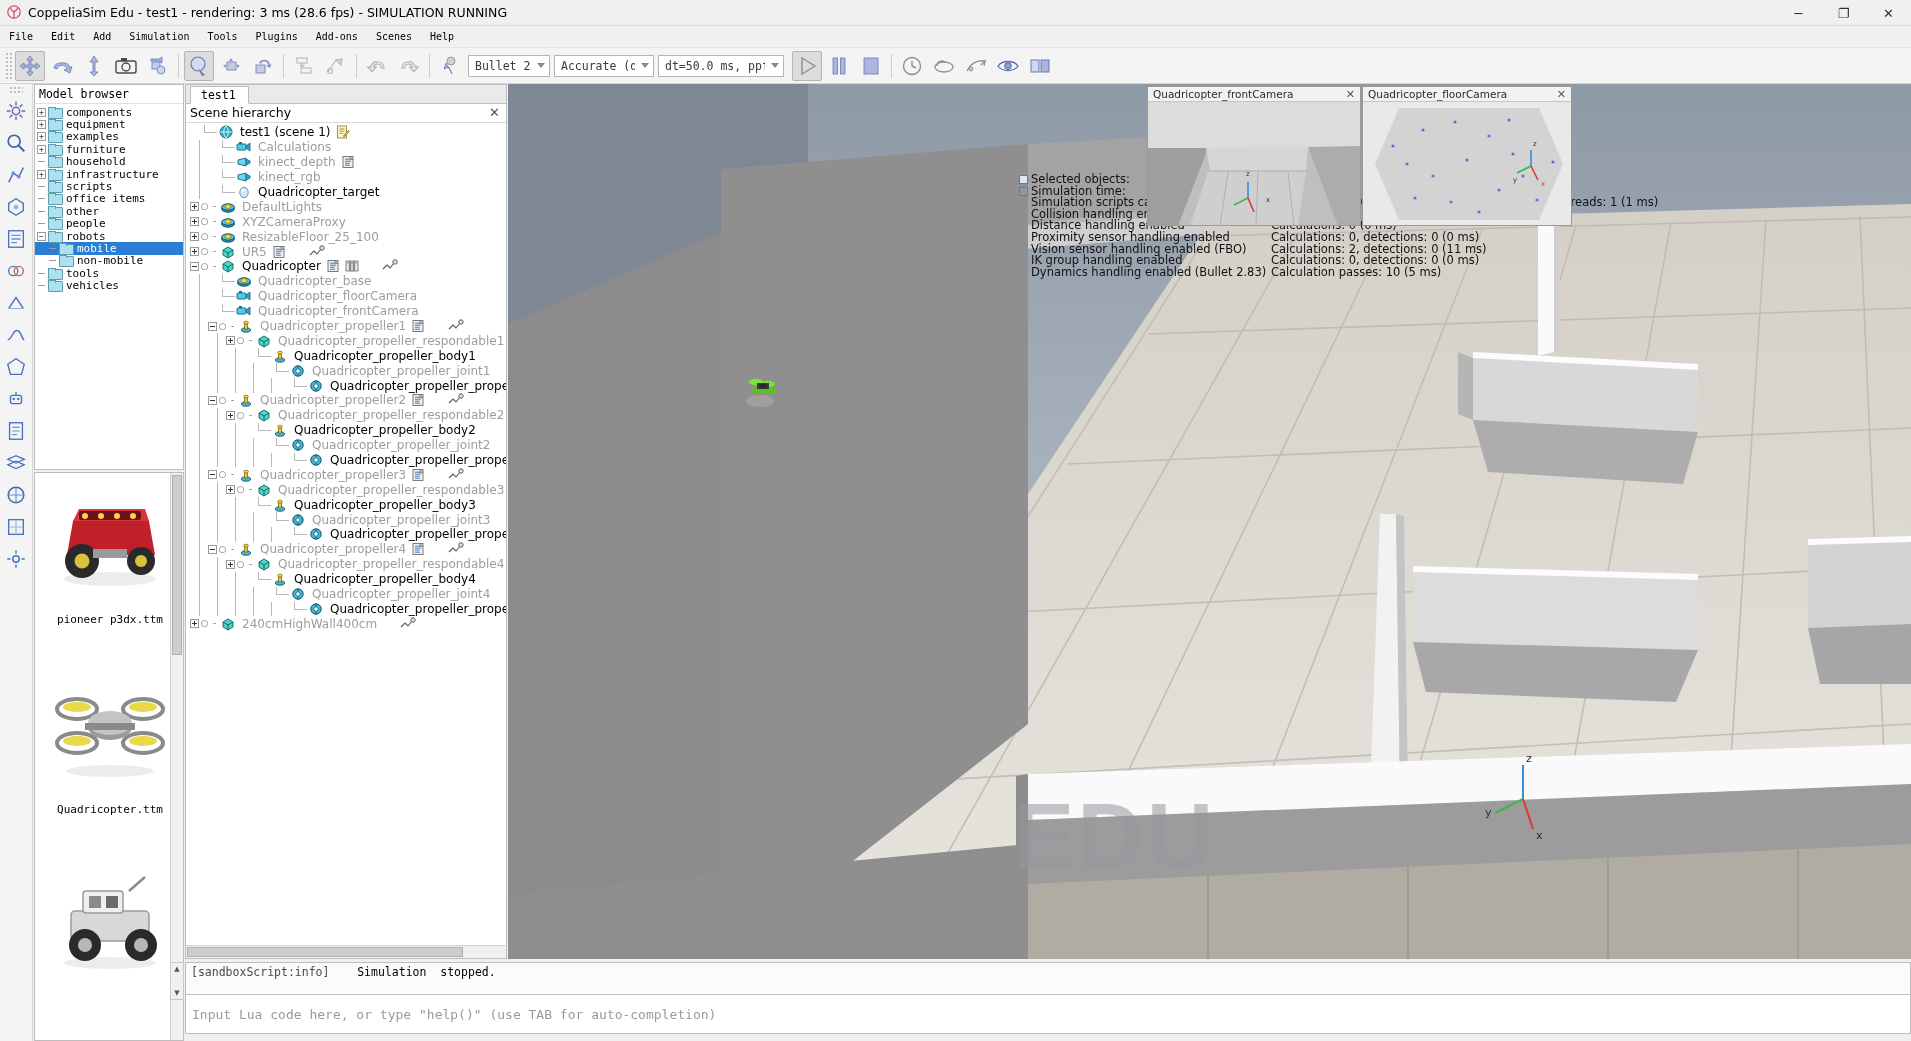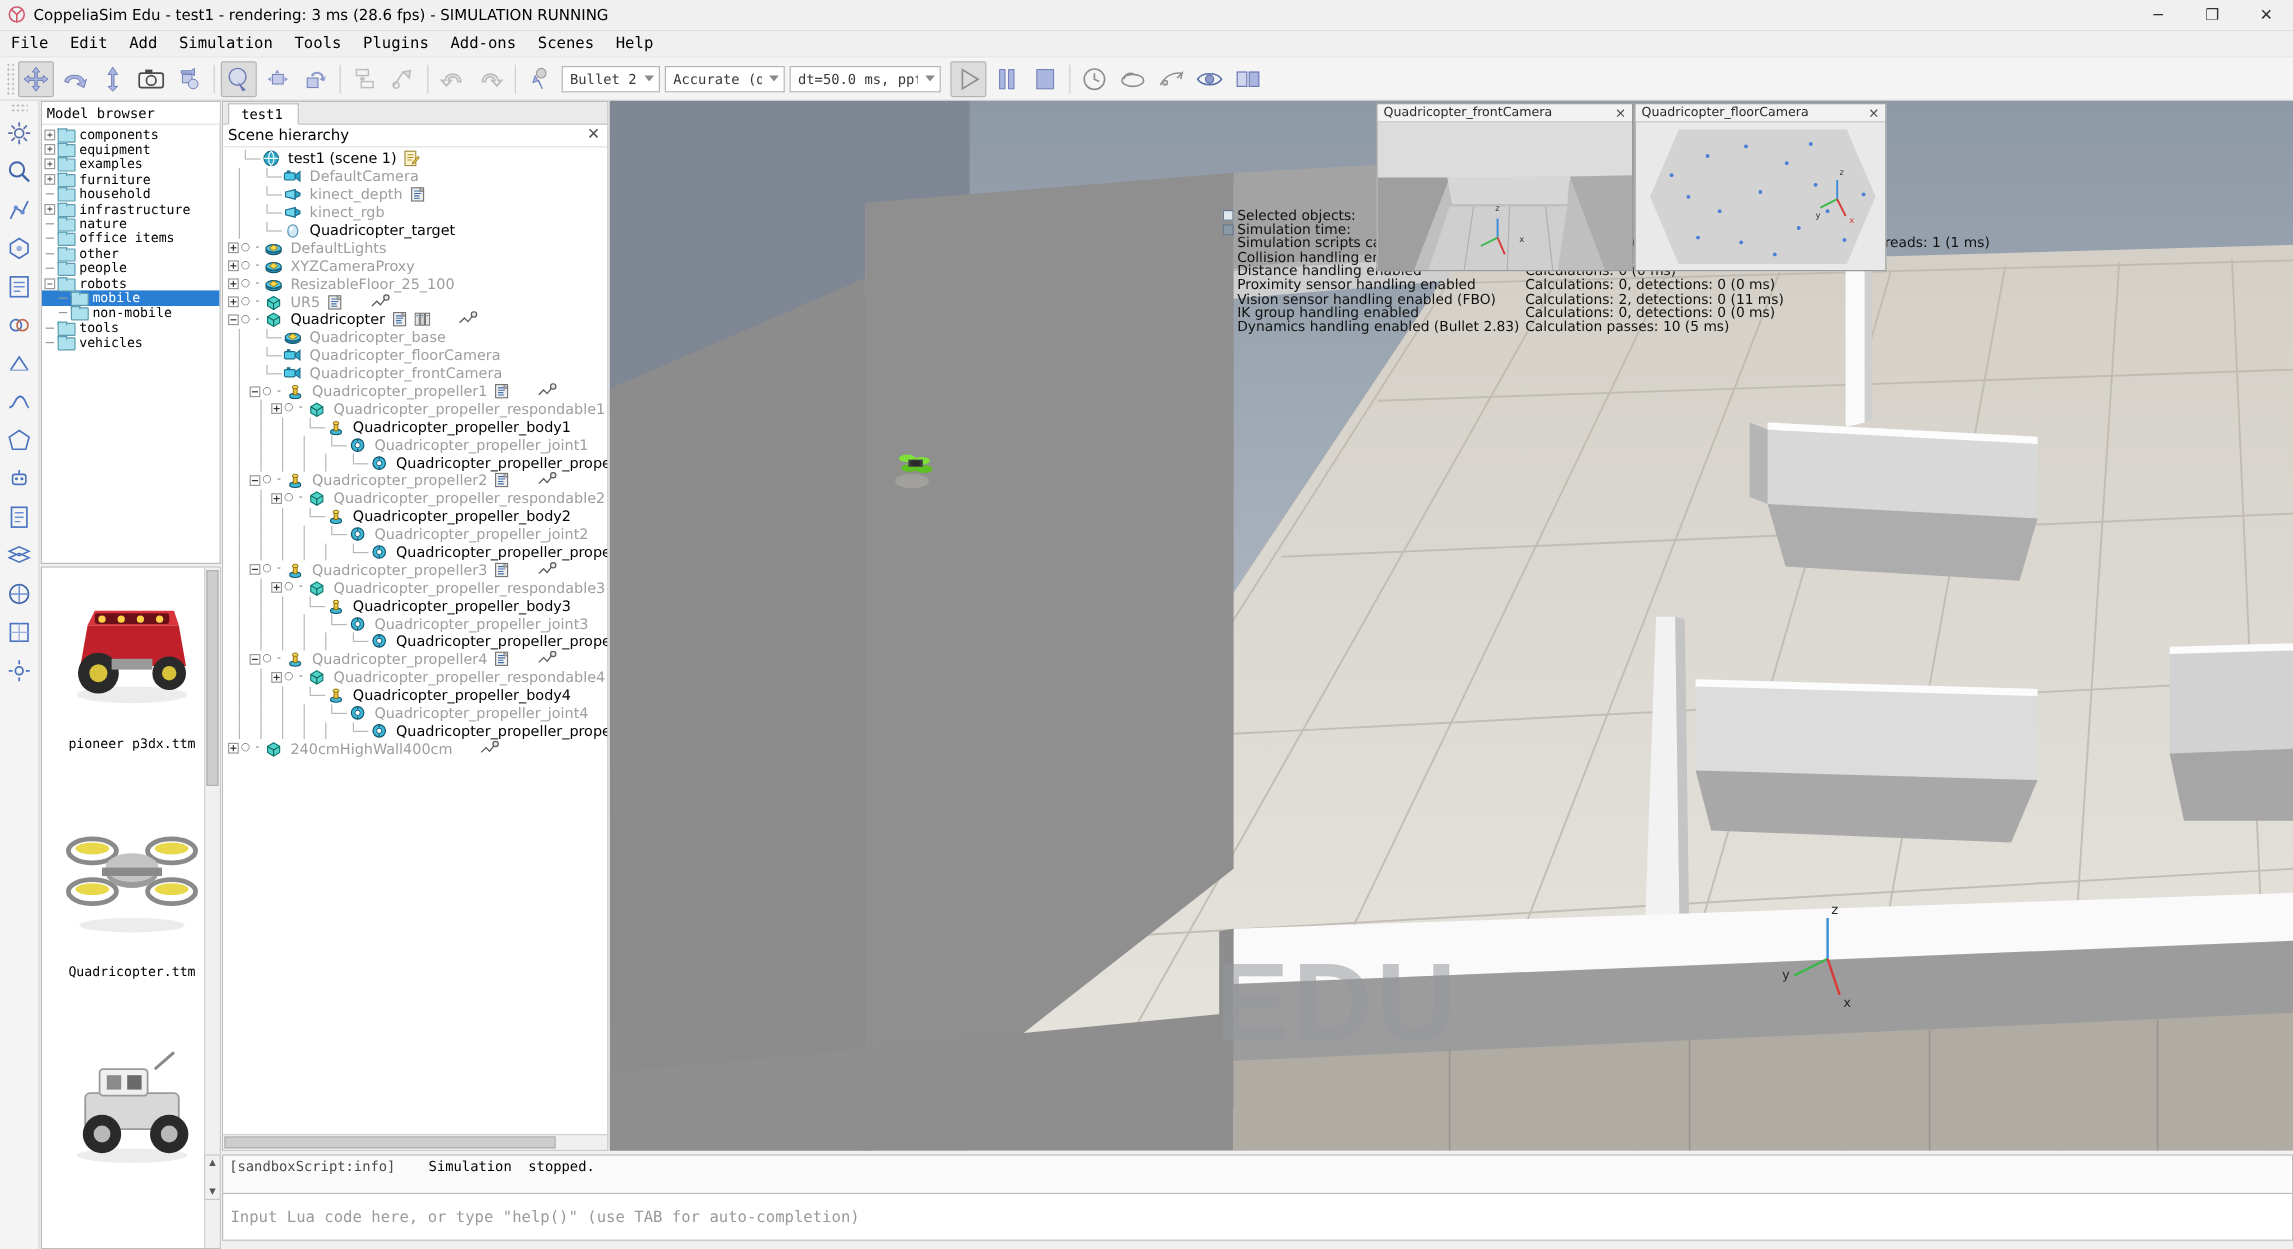--- a/index.html
+++ b/index.html
@@ -41,21 +41,21 @@
   }
 
   
   #menubar {
     position: absolute; left: 0; top: 26px; width: 1911px; height: 22px;
     background: #f0f0f0; display: flex; align-items: center;
     border-bottom: 1px solid #e4e4e4;
   }
   #menubar .mi {
     font-family: "DejaVu Sans Mono", monospace;
-    font-size: 13px; color: #000;
+    font-size: 10px; color: #000;
     padding: 2px 9px; cursor: default; white-space: nowrap;
   }
 
   
   #toolbar {
     position: absolute; left: 0; top: 48px; width: 1911px; height: 36px;
     background: #f4f4f4; border-bottom: 1px solid #d4d4d4;
     display: flex; align-items: center; padding-left: 2px;
   }
   .grip {
@@ -633,21 +633,21 @@
           <span>household</span>
         </div>
         <div class="mrow">
           <span class="mexp">+</span>
           <span class="mfolder"></span>
           <span>infrastructure</span>
         </div>
         <div class="mrow">
           <span class="mexp none"></span>
           <span class="mfolder"></span>
-          <span>nature</span>
+          <span>scripts</span>
         </div>
         <div class="mrow">
           <span class="mexp none"></span>
           <span class="mfolder"></span>
           <span>office items</span>
         </div>
         <div class="mrow">
           <span class="mexp none"></span>
           <span class="mfolder"></span>
           <span>other</span>
@@ -780,21 +780,21 @@
           <span class="hline" style="width: 18px;"></span>
           <span class="hexp blank"></span>
           <span class="hbranch"></span>
           <span class="hicon">
             <svg width="16" height="14" viewBox="0 0 16 14">
               <rect x="1" y="4" width="9" height="6" rx="1" fill="#4ecbe8" stroke="#1d6f8c" stroke-width="1"></rect>
               <path d="M10 6 L14 3 V11 L10 8 Z" fill="#2aa3c4" stroke="#1d6f8c" stroke-width="0.9"></path>
               <rect x="3" y="2" width="3" height="2" fill="#1d6f8c"></rect>
             </svg>
           </span>
-          <span class="hname">DefaultCamera</span>
+          <span class="hname">Calculations</span>
         </div>
         <div class="hrow dim">
           <span class="hline" style="width: 18px;"></span>
           <span class="hexp blank"></span>
           <span class="hbranch"></span>
           <span class="hicon">
             <svg width="16" height="14" viewBox="0 0 16 14">
               <path d="M2 5 L10 3 L10 11 L2 9 Z" fill="#6fd6ee" stroke="#1d6f8c" stroke-width="1"></path>
               <path d="M10 4 L14 6 V8 L10 10 Z" fill="#2aa3c4" stroke="#1d6f8c" stroke-width="0.9"></path>
             </svg>

